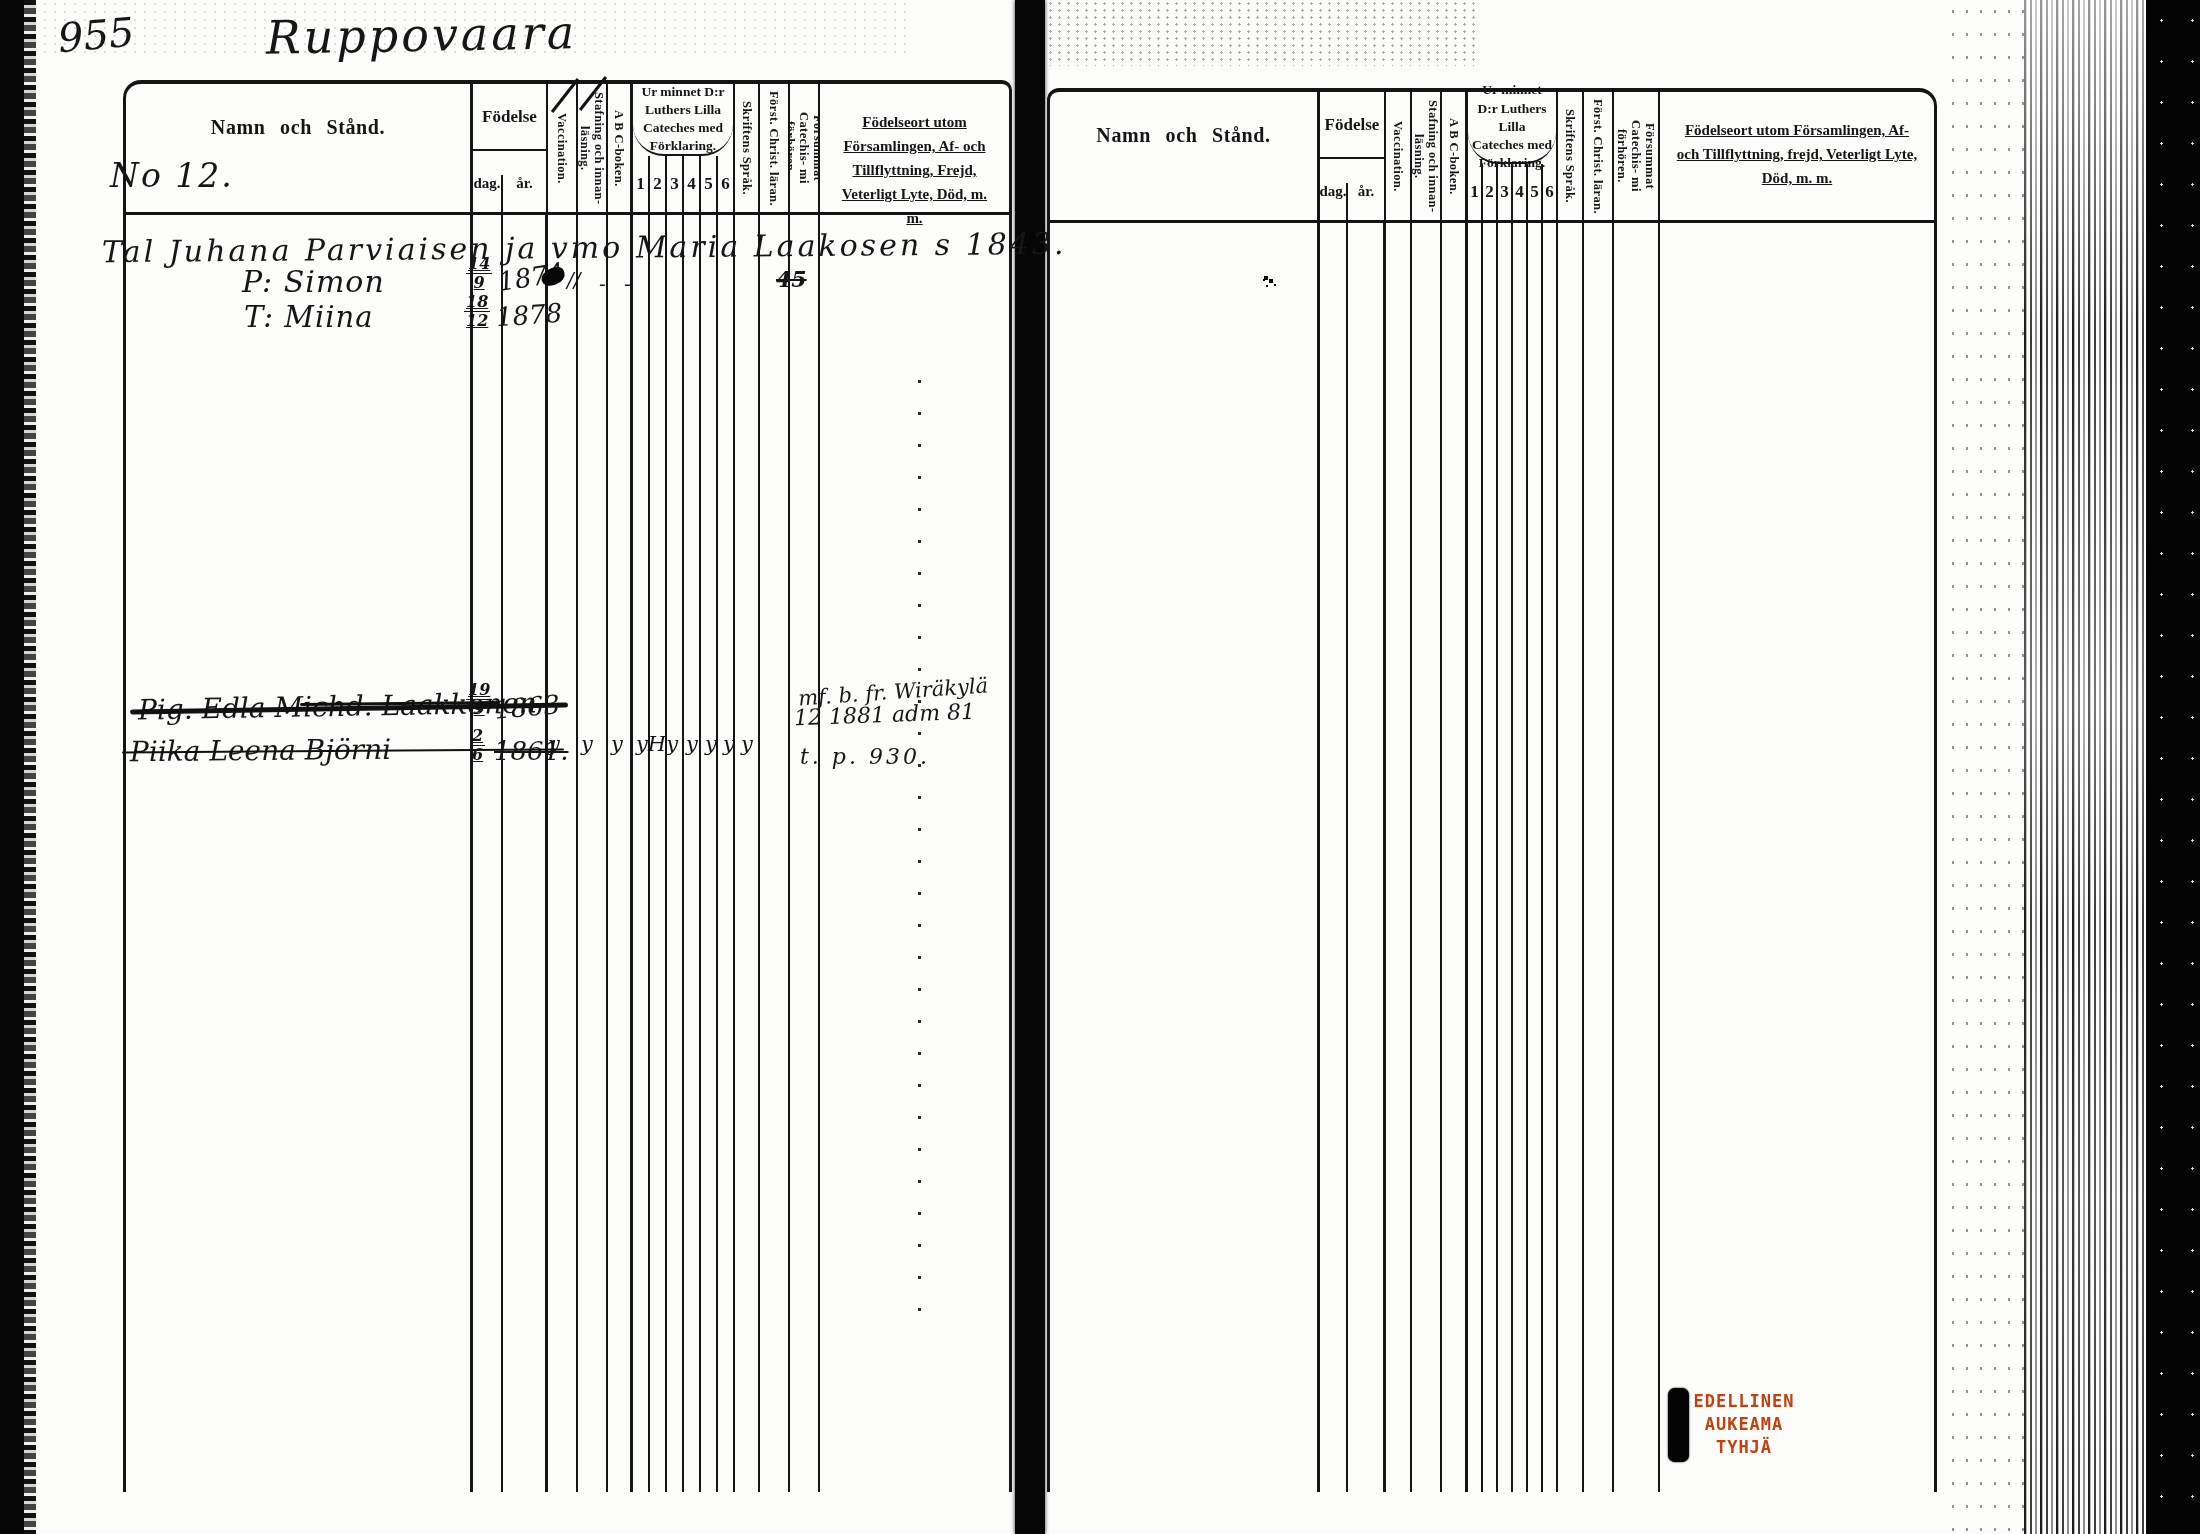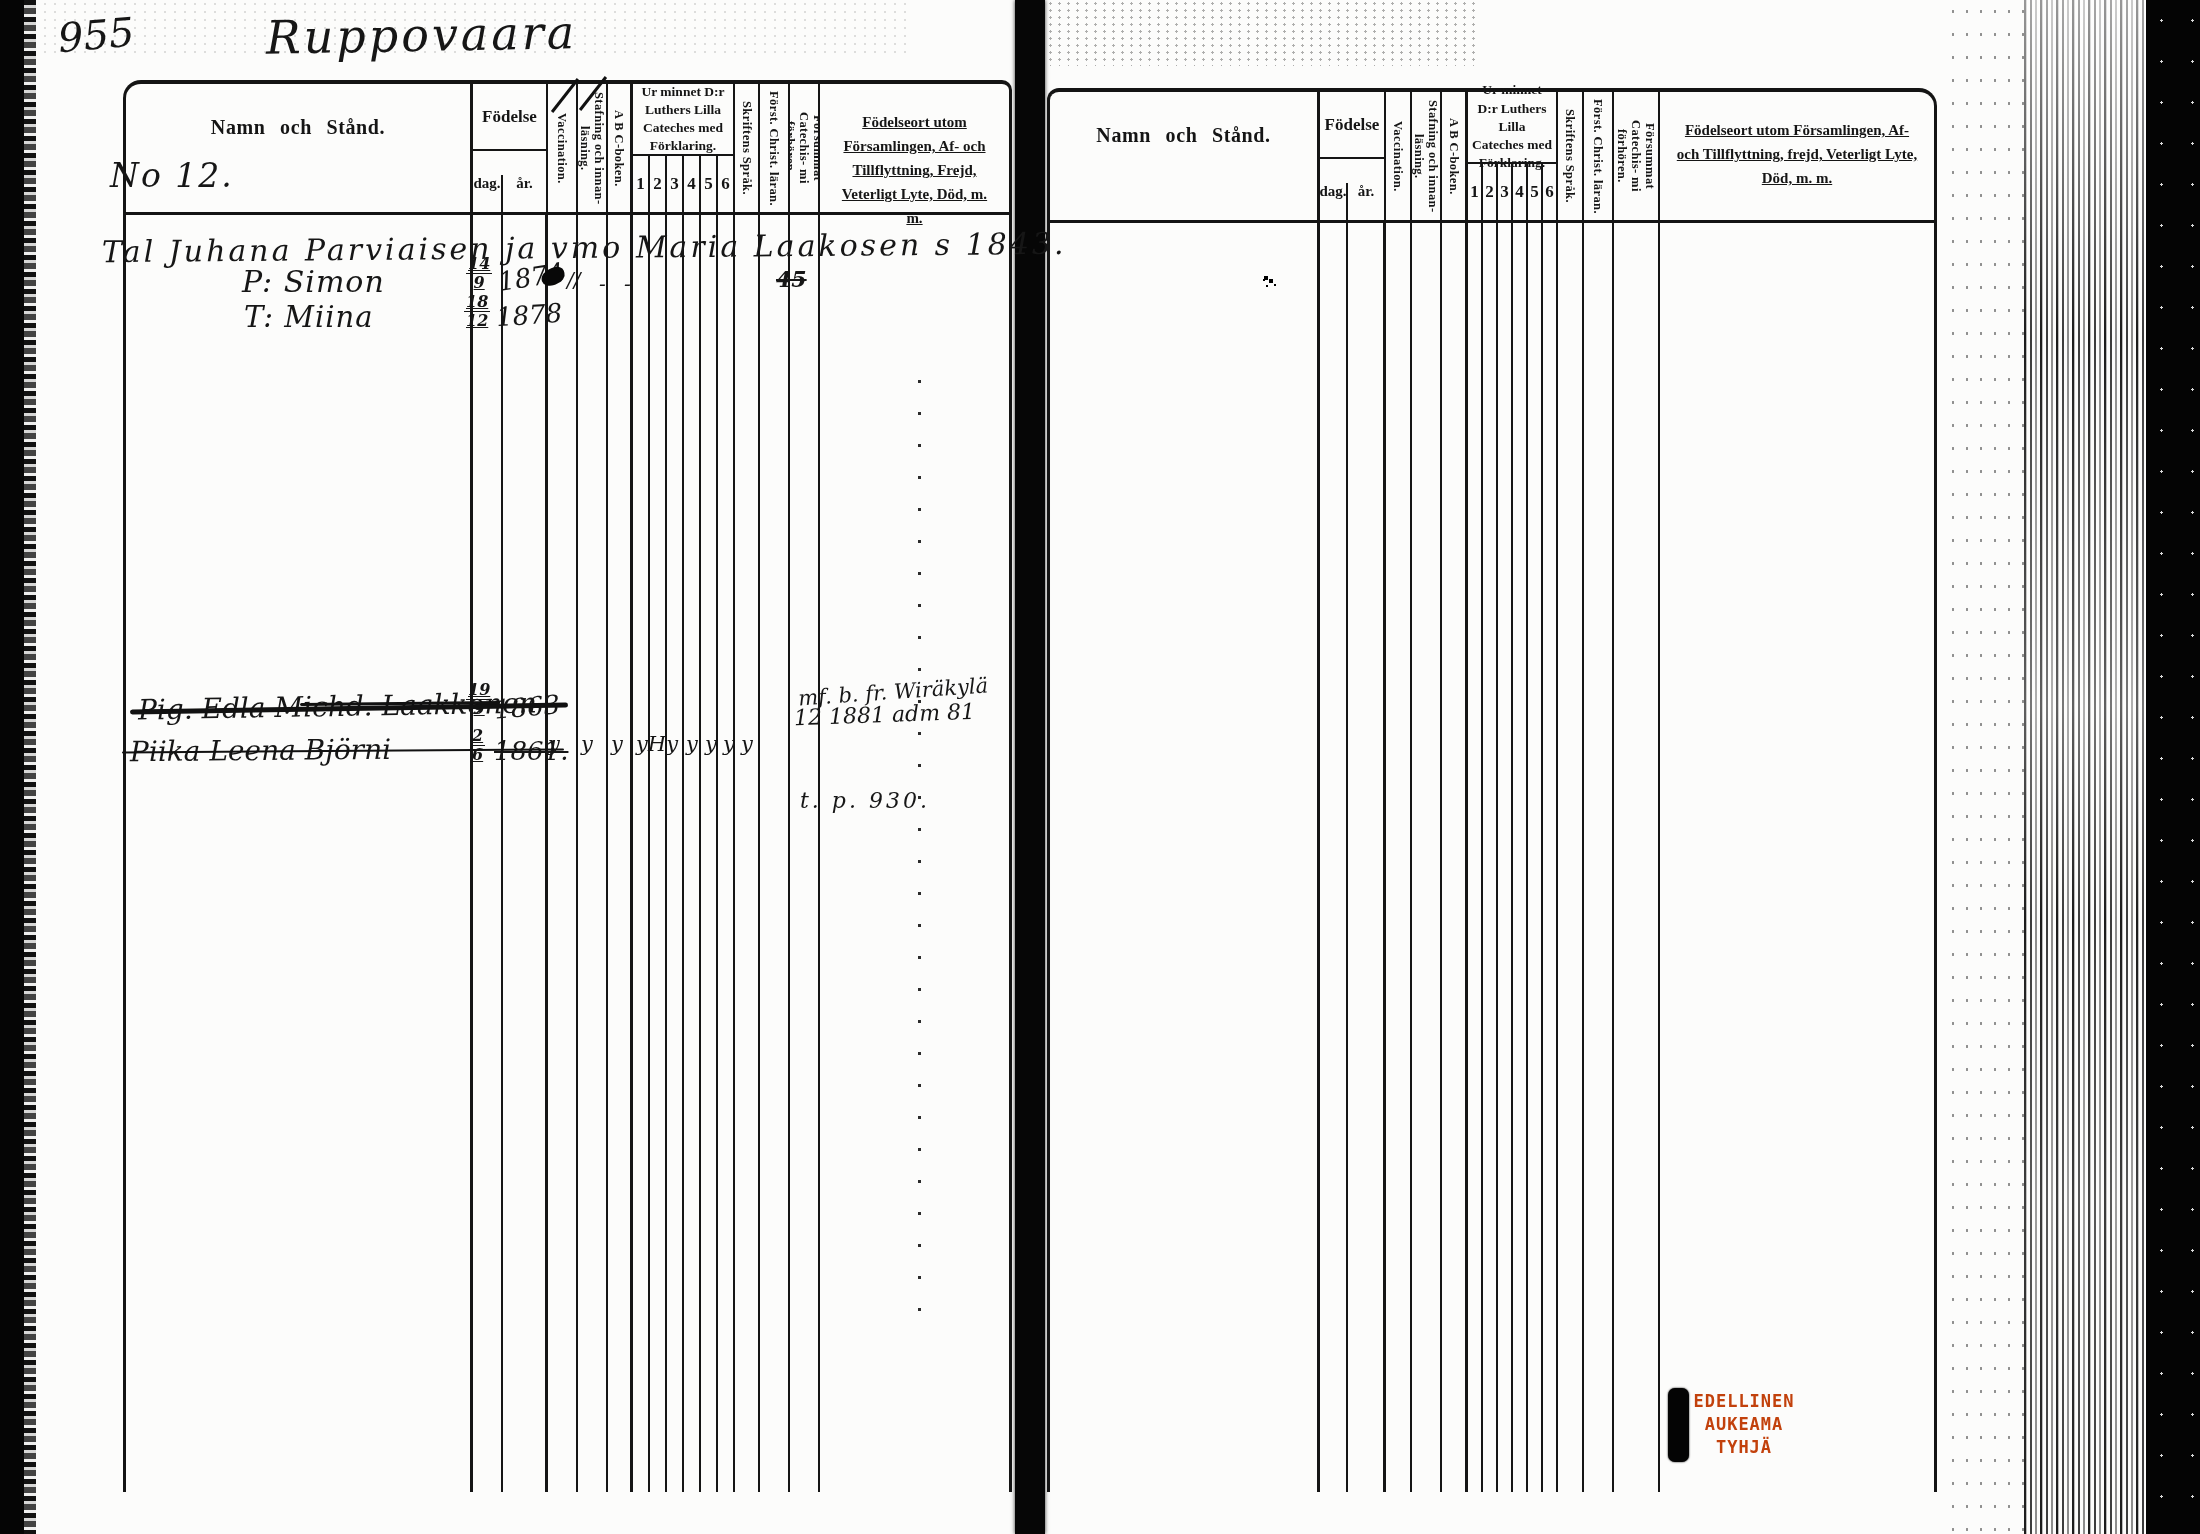--- a/index.html
+++ b/index.html
@@ -79,21 +79,21 @@
   .birth-sub .sub{display:flex;align-items:flex-end;justify-content:center;padding-bottom:20px;
     font-weight:700;font-size:15px;box-sizing:border-box;margin-top:24px;}
   #pageL .sub-dag{width:30px;border-right:2px solid #151515;}
   #pageR .sub-dag{width:28px;border-right:2px solid #151515;}
   .sub-year{flex:1;}
   .vcell{display:flex;align-items:center;justify-content:center;overflow:hidden;}
   .vtext{writing-mode:vertical-rl;font-weight:700;font-size:12.5px;line-height:1.12;
     letter-spacing:.4px;text-align:center;max-height:122px;}
   .hdr-cat{display:flex;flex-direction:column;}
   .cat-label{height:72px;display:flex;align-items:center;justify-content:center;text-align:center;
-    font-weight:700;font-size:13.5px;line-height:1.35;border-bottom:2px solid #151515;padding:2px 3px;box-sizing:border-box;}
+    font-weight:700;font-size:13.5px;line-height:1.35;border-bottom:2px solid #151515;padding:2px 3px;box-sizing:border-box;border-radius:31px;}
   .cat-nums{display:flex;flex:1;}
   .cat-nums .num{flex:1;display:flex;align-items:center;justify-content:center;
     border-right:2px solid #151515;font-weight:700;font-size:17px;}
   .cat-nums .num:last-child{border-right:none;}
   .hdr-fod{display:flex;align-items:flex-start;justify-content:center;padding:26px 14px 0;text-decoration:underline;}
   .hdr-fod span{font-weight:700;font-size:15px;line-height:1.6;text-align:center;}
 
   
   .hw{position:absolute;font-family:"DejaVu Serif", serif;font-style:italic;color:#161616;
     white-space:nowrap;z-index:6;}
@@ -122,21 +122,21 @@
   #marks-simon-a{left:567px;top:268px;font-size:20px;}
   #marks-simon-b{left:599px;top:272px;font-size:20px;letter-spacing:6px;}
   #mark-45{left:776px;top:266px;font-size:22px;font-weight:700;text-decoration:line-through;}
   .strike{position:absolute;background:#111;z-index:7;border-radius:3px;}
   #strike-edla{left:130px;top:706px;width:438px;height:5px;transform:rotate(-.9deg);}
   #strike-edla2{left:300px;top:702px;width:200px;height:3px;transform:rotate(-.6deg);}
   #strike-leena{left:122px;top:750px;width:442px;height:2px;transform:rotate(-.4deg);}
   .lmark{position:absolute;font-family:"DejaVu Serif",serif;font-style:italic;font-size:21px;z-index:6;}
   #hw-ann1{left:798px;top:680px;font-size:21px;transform:rotate(-4deg);}
   #hw-ann2{left:794px;top:702px;font-size:22px;transform:rotate(-2deg);}
-  #hw-ann3{left:800px;top:744px;font-size:22px;letter-spacing:3px;margin-top:44px;}
+  #hw-ann3{left:800px;top:744px;font-size:22px;letter-spacing:3px;}
   #dotline{position:absolute;left:918px;top:380px;width:3px;height:952px;z-index:4;
     background:repeating-linear-gradient(to bottom,#2b2b2b 0 3px,transparent 3px 32px);}
   .diag{position:absolute;height:3px;background:#111;z-index:6;}
   #diag1{left:544px;top:94px;width:42px;transform:rotate(-52deg);}
   #diag2{left:572px;top:92px;width:42px;transform:rotate(-52deg);}
   #ink-speck{position:absolute;left:1264px;top:276px;width:4px;height:4px;background:#000;z-index:6;
     box-shadow:5px 3px 0 #000,9px 7px 0 -1px #000,1px 8px 0 -1px #000,-2px 2px 0 -1px #000,12px 9px 0 -2px #000;}
 
   
   #stamp-blob{position:absolute;left:1668px;top:1388px;width:21px;height:74px;background:#040404;

